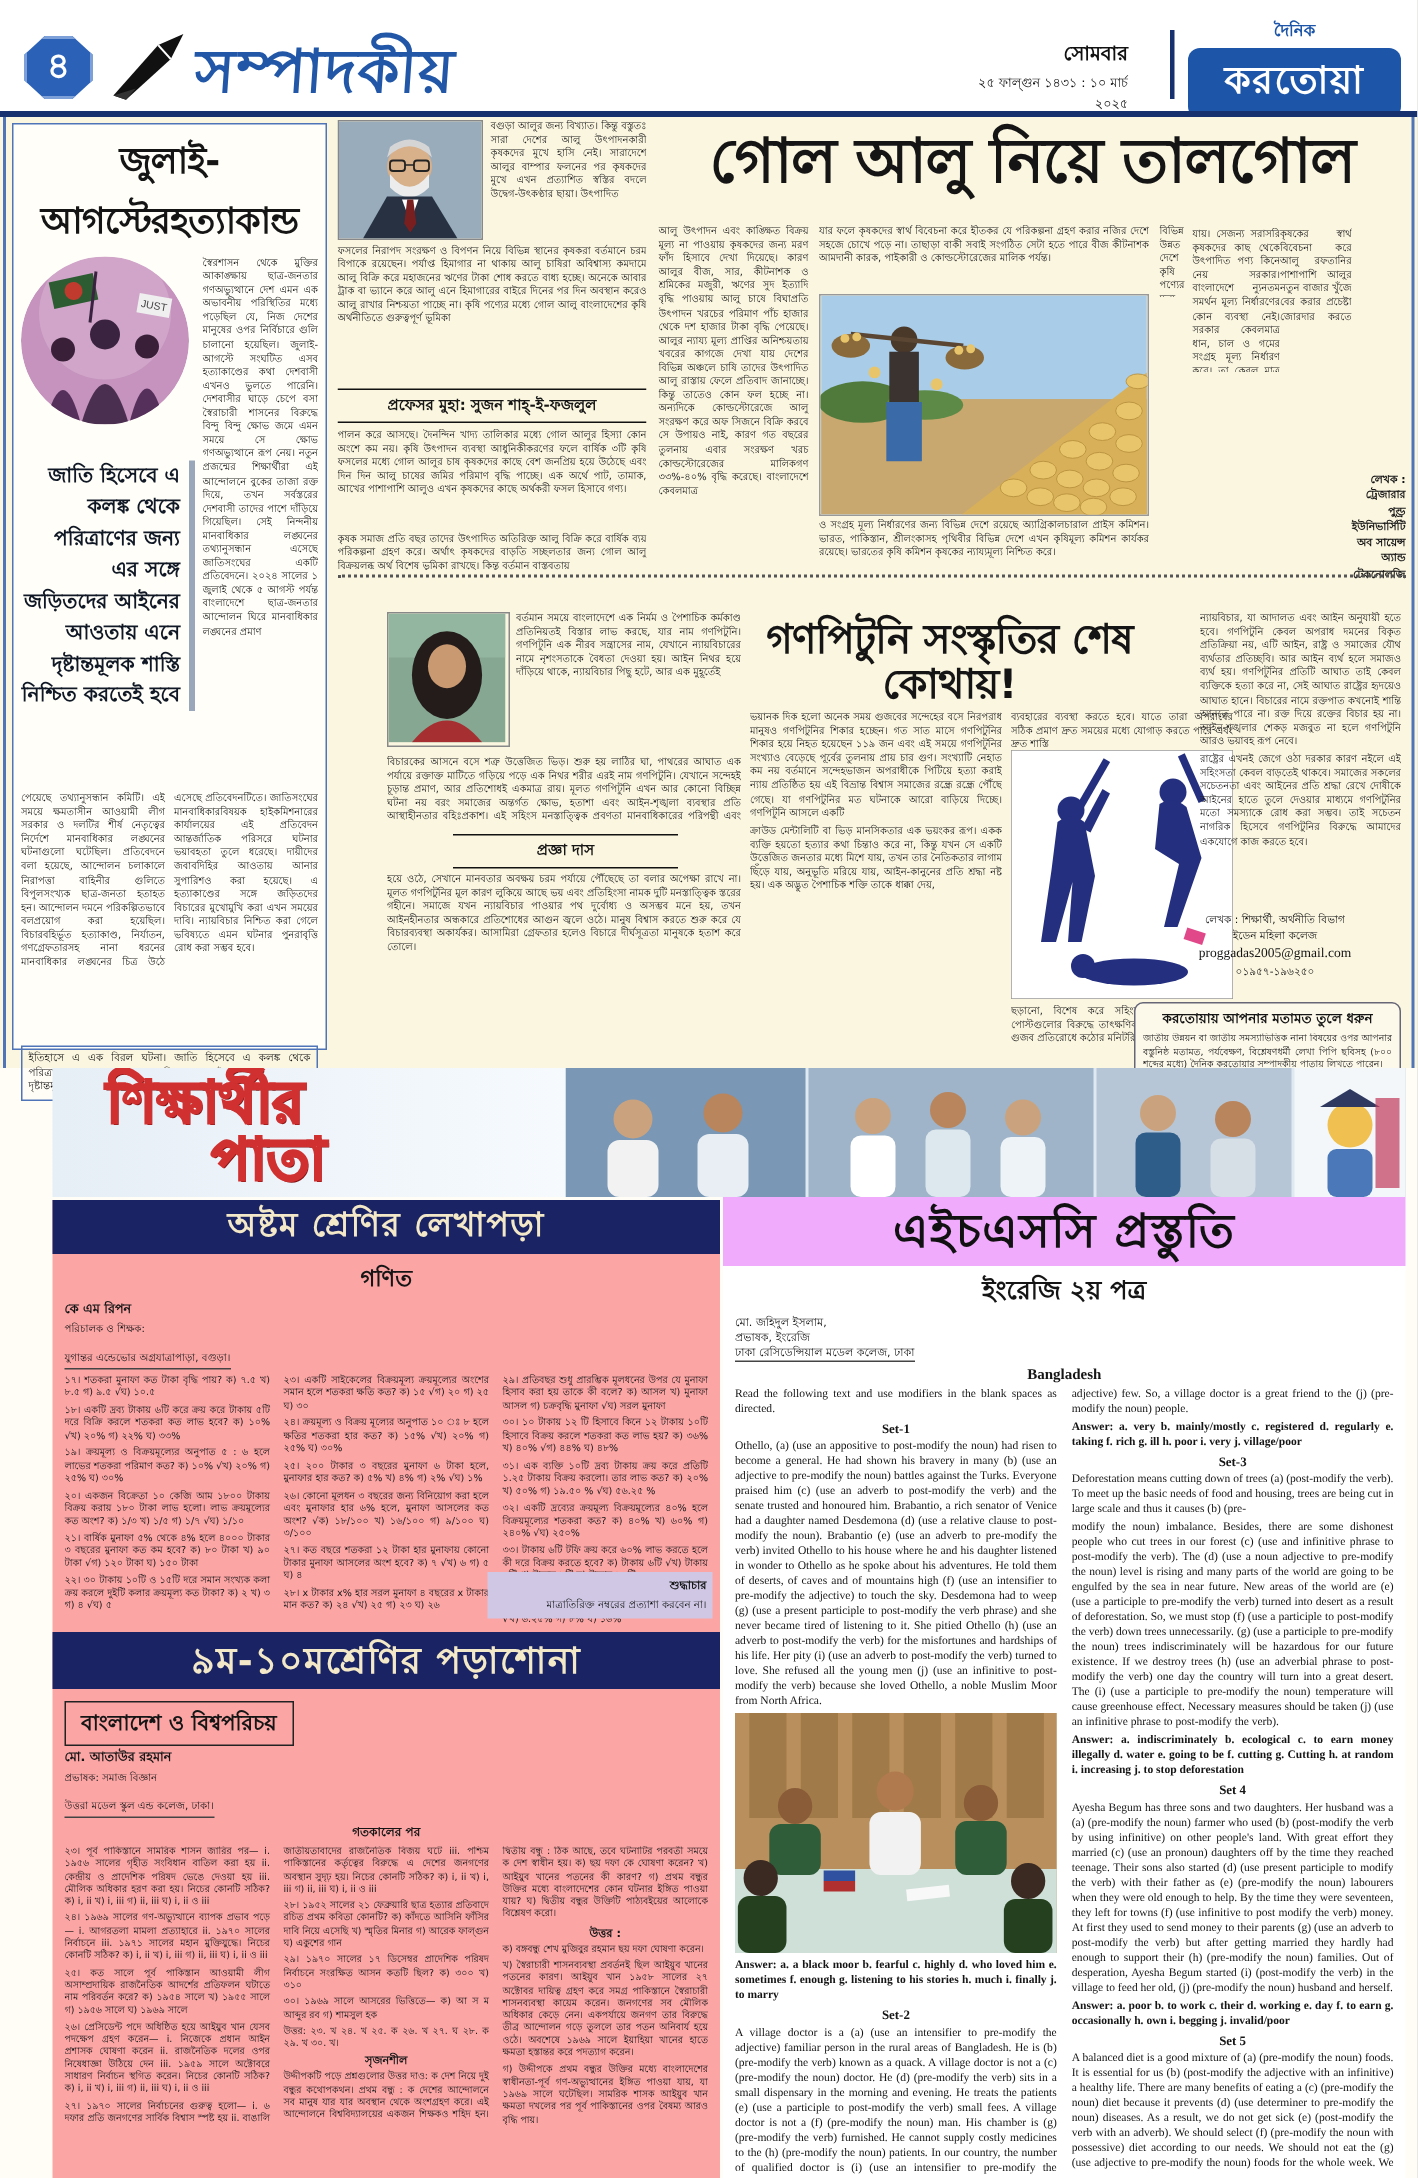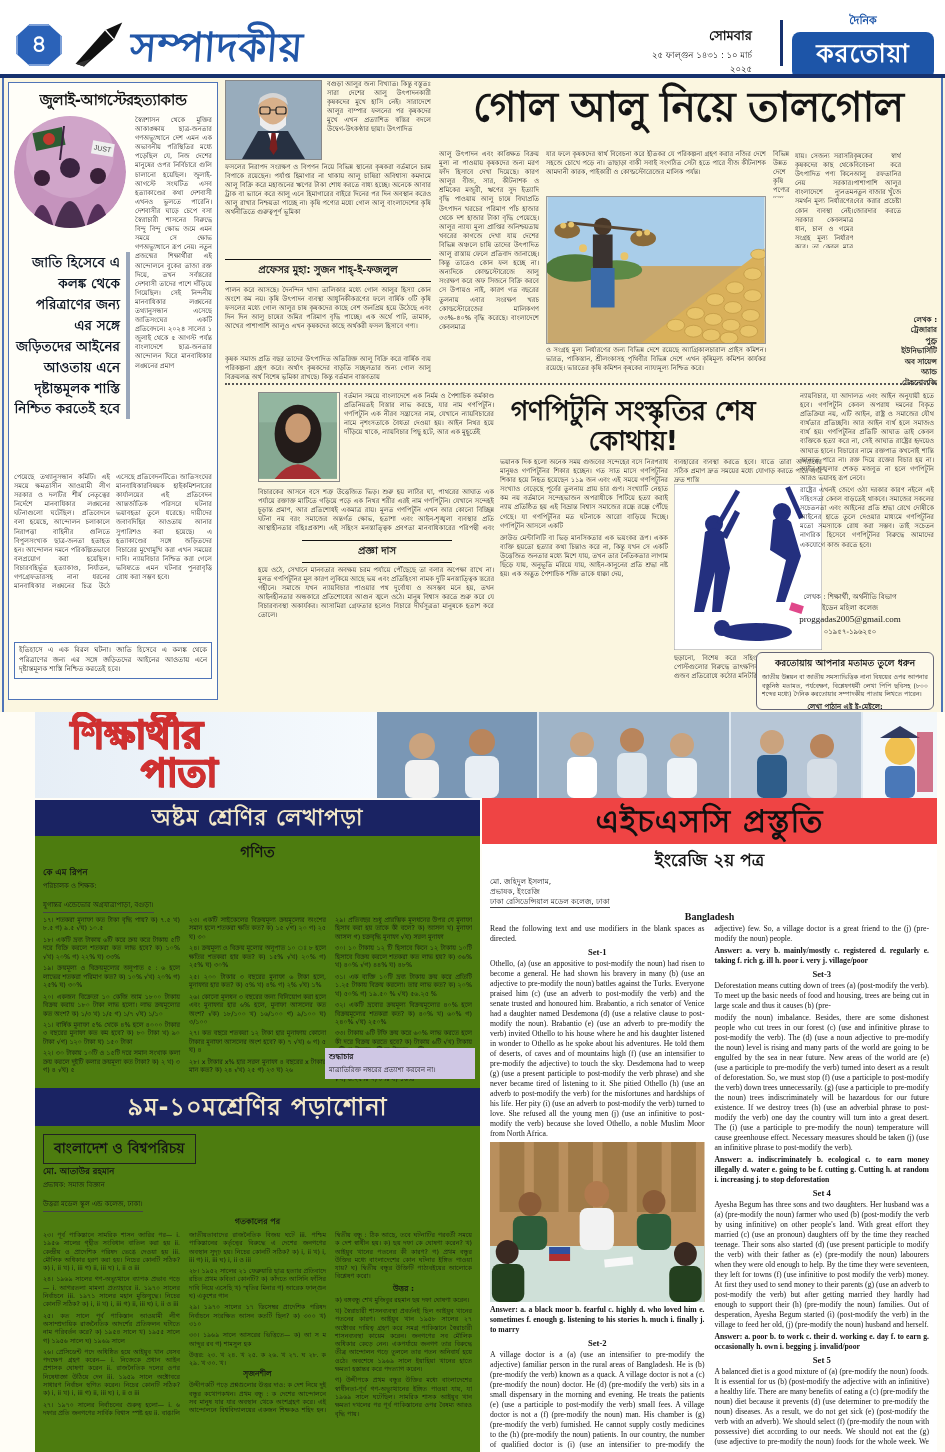--- a/index.html
+++ b/index.html
@@ -23,21 +23,21 @@
   .logo-top{font-size:11px;font-weight:bold;color:#1d55a8}
   .logo-main{background:#1d55a8;color:#fff;font-weight:800;font-size:25px;border-radius:8px;
              padding:2px 4px;margin-top:1px;letter-spacing:1px}
   .rule{position:absolute;top:74px;left:0;width:945px;height:4px;background:#16316e}
   
   .edsec{position:absolute;top:78px;left:0;width:945px;height:634px;background:#fbf6e0}
   .edge-l{position:absolute;left:2px;top:0;bottom:0;width:2px;background:#4f74b8}
   .edge-r{position:absolute;right:2px;top:0;bottom:0;width:2px;background:#4f74b8}
   .a1{position:absolute;left:8px;top:4px;width:210px;height:618px;border:1.5px solid #4f74b8;
       background:#fffef8;padding:5px;box-sizing:border-box}
-  .a1 h1{margin:0 0 3px 0;font-size:15px;text-align:center;letter-spacing:-.5px}
+  .a1 h1{margin:0 0 3px 0;font-size:24px;text-align:center;letter-spacing:-.5px}
   .a1top{display:flex;gap:5px;height:352px}
   .a1L{width:116px}
   .a1img{width:112px;height:112px;border-radius:50%;overflow:hidden}
   .a1quote{margin-top:24px;font-size:13.5px;font-weight:bold;line-height:1.55;text-align:right;
            color:#101826;border-right:4px solid #9aa7bb;padding-right:6px}
   .a1R{flex:1}
   .a1body{column-count:2;column-gap:6px;height:164px;margin-top:5px}
   .a1hl{border:1.2px solid #4f74b8;margin-top:5px;padding:3px 4px;font-size:6.9px;
         line-height:1.4;text-align:justify}
   
@@ -50,21 +50,21 @@
   .a2main{position:absolute;left:214px;top:0;width:498px;height:300px}
   .a2h{margin:0;font-size:41px;font-weight:800;text-align:center;line-height:54px;letter-spacing:-1px}
   .a2cols{display:flex;gap:7px;margin-top:16px;height:238px}
   .a2c1{width:100px}
   .a2mid{width:220px}
   .a2img{width:220px;height:148px;margin:2px 0;border:1px solid #999;box-sizing:border-box}
   .a2c3{flex:1;display:flex;flex-direction:row}
   .credit{margin-top:auto;text-align:right;font-size:7.2px;font-weight:bold;line-height:1.45}
   .dots1{position:absolute;left:225px;top:305px;width:712px;border-top:2px dotted #555}
   
-  .a3{position:absolute;left:250px;top:312px;width:687px;height:322px}
+  .a3{position:absolute;left:250px;top:328px;width:687px;height:322px}
   .a3photo{position:absolute;left:8px;top:2px;width:80px;height:88px;border:1px solid #888}
   .t1{position:absolute;left:94px;top:2px;width:150px;height:92px}
   .a3h{position:absolute;left:224px;top:6px;width:318px;height:58px;margin:0;font-size:27px;
        font-weight:800;text-align:center;line-height:1.1;letter-spacing:-.5px}
   .t2{position:absolute;left:8px;top:98px;width:236px;height:44px}
   .a3by{position:absolute;left:52px;top:146px;width:150px}
   .t3{position:absolute;left:8px;top:176px;width:236px;height:146px}
   .t4{position:absolute;left:250px;top:68px;width:168px;height:254px}
   .t4 p,.t7 p{margin:0 0 3px 0}
   .t5{position:absolute;left:424px;top:68px;width:148px;height:24px}
@@ -79,46 +79,46 @@
   .opb{font-size:6.2px}
   .opc{font-size:7px;font-weight:bold;text-align:center;margin-top:2px}
   
   .stub{position:absolute;top:712px;left:35px;width:902px;height:86px;overflow:hidden;
         background:linear-gradient(90deg,#e6eef6,#f7fbfe 40%,#cdd9e6)}
   .stut{position:absolute;left:36px;top:4px;font-size:38px;font-weight:800;line-height:1.0;
         color:#fff;-webkit-text-stroke:2px #d03030;text-shadow:1px 1px 0 #801010}
   .stut .ind{margin-left:70px}
   .collage{position:absolute;right:0;top:0;height:86px}
   
-  .panelL{position:absolute;top:800px;left:35px;width:445px;height:652px;background:#4d7c0f}
+  .panelL{position:absolute;top:800px;left:35px;width:445px;height:652px;background:#fca5a5}
   .navy{height:36px;background:#1a2363;color:#f3e8c8;font-size:22px;font-weight:800;
         text-align:center;line-height:36px;letter-spacing:1px}
   .pc1{padding:4px 8px}
   .subj{text-align:center;font-weight:800;font-size:15px}
   .tname{font-weight:bold;font-size:8.5px;margin-top:1px}
   .trole{font-size:6.8px}
   .tinst{font-size:6.8px;border-bottom:1px solid #444;display:inline-block;padding-bottom:1px}
   .chap{text-align:center;font-weight:bold;font-size:8.5px;margin-top:3px}
   .qcols{column-count:3;column-gap:9px;height:168px;font-size:6.4px;line-height:1.32;
          text-align:justify;margin-top:3px;overflow:hidden}
   .q{margin-bottom:3px}
   .notebox{position:absolute;left:290px;top:248px;width:150px;background:#cfc7e4;
-           text-align:left;padding:3px 4px;box-sizing:border-box}
+           text-align:right;padding:3px 4px;box-sizing:border-box}
   .nb1{font-weight:bold;font-size:7.5px}
   .nb2{font-size:6.8px;margin-top:1px}
   .navy2{position:absolute;left:0;top:288px;width:445px;height:38px;font-size:24px;line-height:38px}
   .pc2{position:absolute;left:0;top:330px;right:0;bottom:0;padding:4px 8px;overflow:hidden}
   .subj2{display:inline-block;border:1.5px solid #222;padding:2px 10px;font-size:14px;font-weight:800}
   .cont{text-align:center;font-weight:bold;font-size:8px;margin-top:3px}
   .qcols2{column-count:3;column-gap:9px;height:244px;font-size:6.3px;line-height:1.32;
           text-align:justify;margin-top:3px;overflow:hidden}
   .cqt{font-weight:bold;font-size:7.5px;text-align:center;margin:2px 0}
   
   .panelR{position:absolute;top:798px;left:482px;width:455px;height:654px;background:#fff}
-  .hscbar{height:46px;background:#ef4444;color:#111;font-size:31px;font-weight:800;
+  .hscbar{height:46px;background:#f0abfc;color:#111;font-size:31px;font-weight:800;
           text-align:center;line-height:46px;letter-spacing:1px}
   .subjE{text-align:center;font-weight:800;font-size:17px;margin-top:3px}
   .tblock{font-size:7.4px;line-height:1.35;margin:2px 0 0 8px}
   .tblock .u{border-bottom:1px solid #444;display:inline-block}
   .modif{text-align:center;font-weight:bold;font-size:10px;margin-top:3px;
          font-family:"Liberation Serif",serif}
   .ecols{column-count:2;column-gap:10px;height:530px;margin:2px 8px;overflow:hidden;
          font-family:"Liberation Serif",serif;font-size:7.7px;line-height:1.3;text-align:justify}
   .sett{text-align:center;font-weight:bold;font-size:8.6px;margin:3px 0 1px}
   .eintro,.etx,.eans{margin-bottom:2px}

